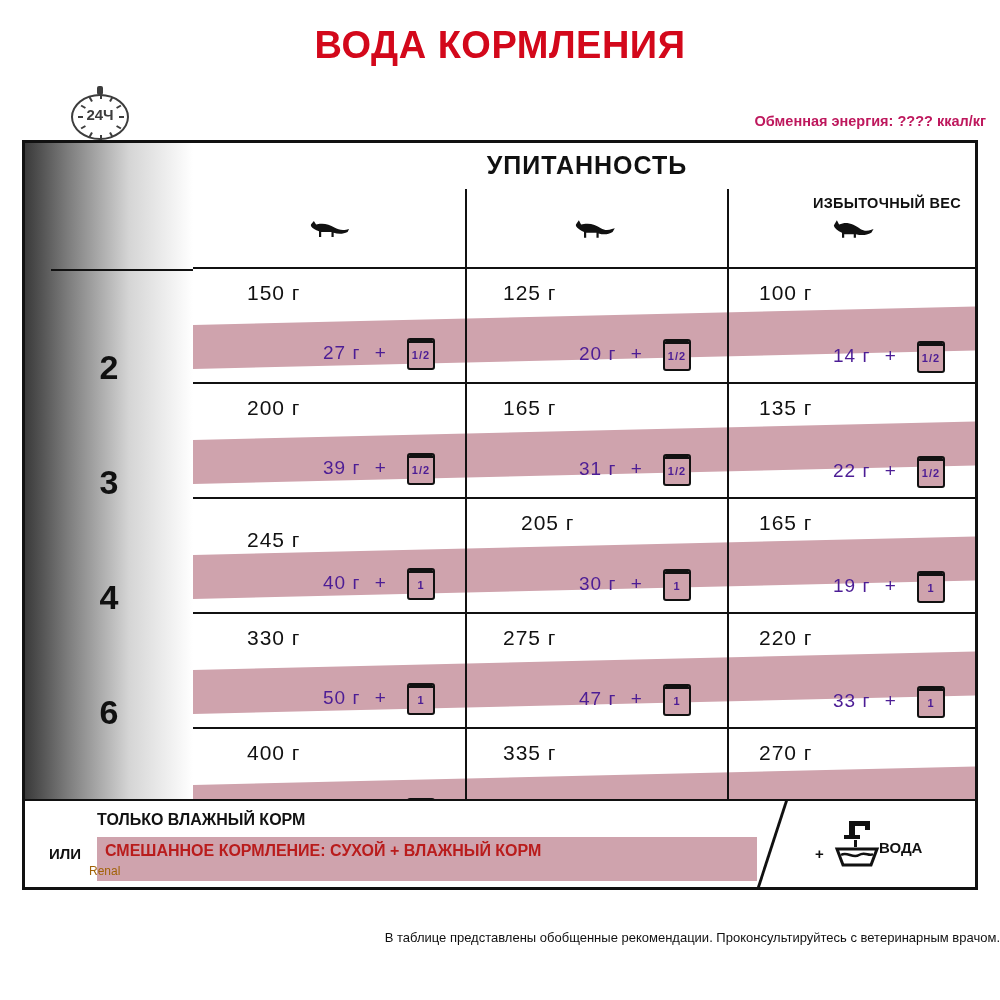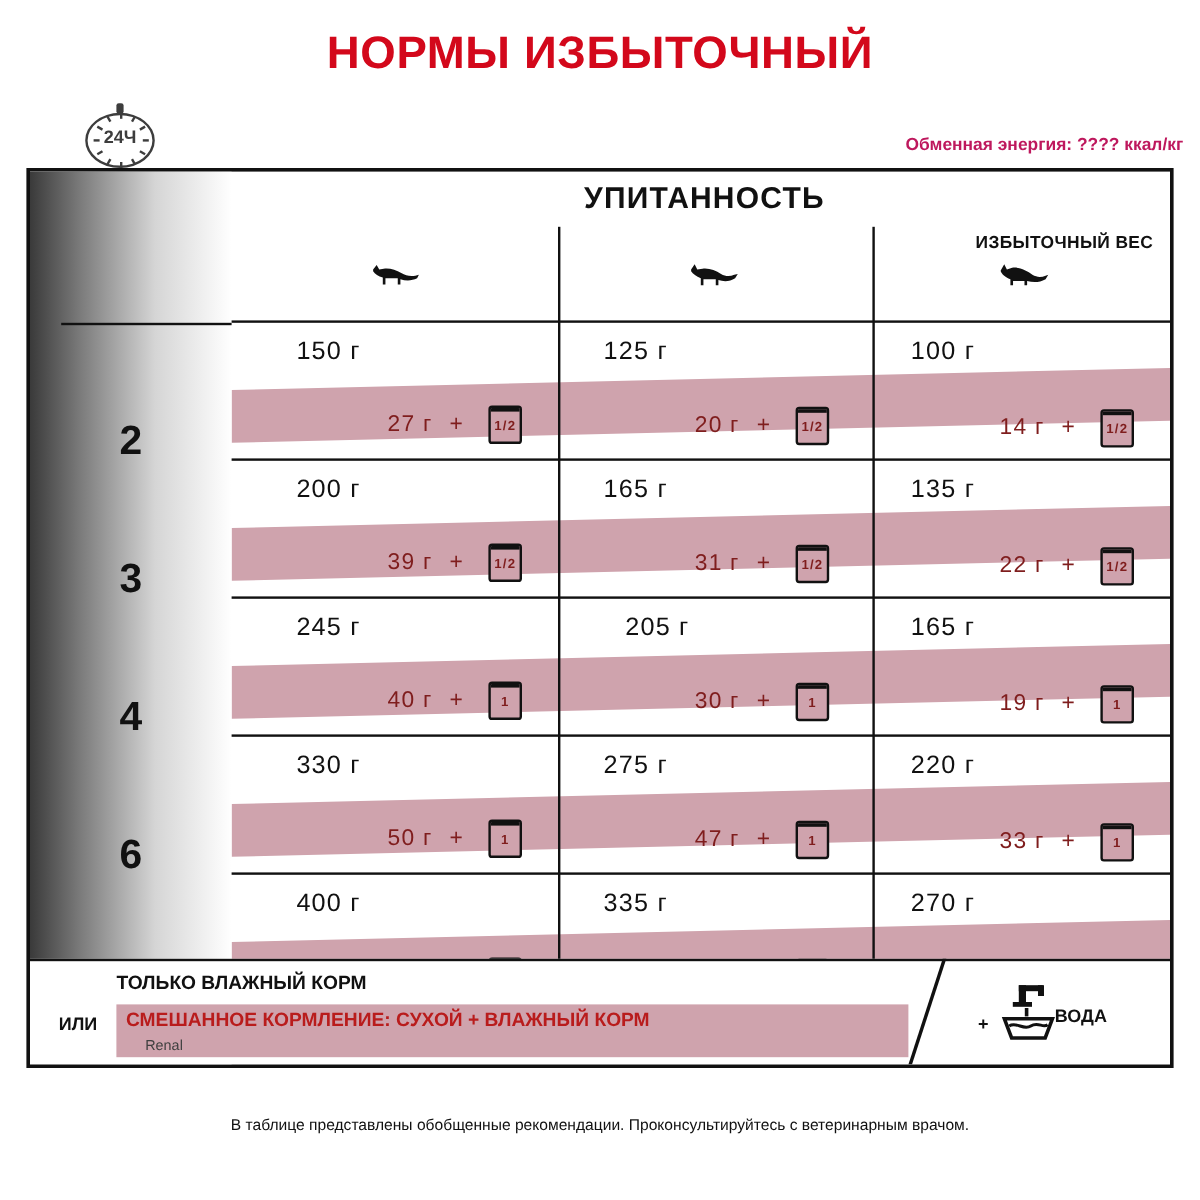--- a/index.html
+++ b/index.html
@@ -217,21 +217,21 @@
     position: absolute;
     left: 168px;
     width: 790px;
     height: 44px;
     background: #cfa3ad;
   }
 
   .wetcell {
     position: absolute;
     font-size: 19px;
-    color: #7f1d1d;
+    color: #4c1d95;
     letter-spacing: 1px;
     white-space: nowrap;
   }
   .pouch {
     display: inline-block;
     width: 24px;
     height: 28px;
     border: 2px solid #111;
     border-radius: 3px;
     position: relative;
@@ -295,24 +295,24 @@
   #footer .l2 {
     position: absolute;
     left: 80px;
     top: 41px;
     font-size: 16px;
     font-weight: bold;
     color: #b91c1c;
   }
   #footer .brand {
     position: absolute;
-    left: 96px;
+    left: 64px;
     top: 63px;
     font-size: 12px;
-    color: #404040;
+    color: #a16207;
   }
   #footer .watersep {
     position: absolute;
     left: 732px;
     bottom: 0;
     width: 2.5px;
     height: 88px;
     background: #111;
     transform: skewX(-18deg);
     transform-origin: bottom;
@@ -340,31 +340,31 @@
     font-weight: bold;
     color: #111;
   }
 
   
   #disclaimer {
     position: absolute;
     left: 0;
     top: 930px;
     width: 1000px;
-    text-align: center;
+    text-align: right;
     font-size: 13px;
     color: #111;
   }
 </style>
 </head>
 <body>
 
 <div id="page">
 
-  <div id="title">НОРМЫ ИЗБЫТОЧНЫЙ</div>
+  <div id="title">ВОДА КОРМЛЕНИЯ</div>
 
   <div id="energy">Обменная энергия: ???? ккал/кг</div>
 
   <div id="badge">
     <div class="stem"></div>
     <div class="ring"></div>
     <div class="ticks">
       <div class="tick" style="transform:rotate(0deg)"></div>
       <div class="tick" style="transform:rotate(30deg)"></div>
       <div class="tick" style="transform:rotate(-30deg)"></div>
@@ -453,21 +453,21 @@
       <span class="pouch"><span>1/2</span></span>
     </div>
     <div class="wetcell" style="left:808px; top:313px;">
       <span>22 г</span>
       <span style="margin:0 8px">+</span>
       <span class="pouch"><span>1/2</span></span>
     </div>
     <div class="rowline" style="top:354px;"></div>
 
     <div class="wlabel" style="top:435px;">4</div>
-    <div class="dry" style="left:222px; top:368px;">245 г</div>
+    <div class="dry" style="left:222px; top:385px;">245 г</div>
     <div class="dry" style="left:478px; top:368px;margin-left:18px;">205 г</div>
     <div class="dry" style="left:734px; top:368px;">165 г</div>
     <div class="wetcell" style="left:298px; top:425px;">
       <span>40 г</span>
       <span style="margin:0 8px">+</span>
       <span class="pouch"><span>1</span></span>
     </div>
     <div class="wetcell" style="left:554px; top:426px;">
       <span>30 г</span>
       <span style="margin:0 8px">+</span>

